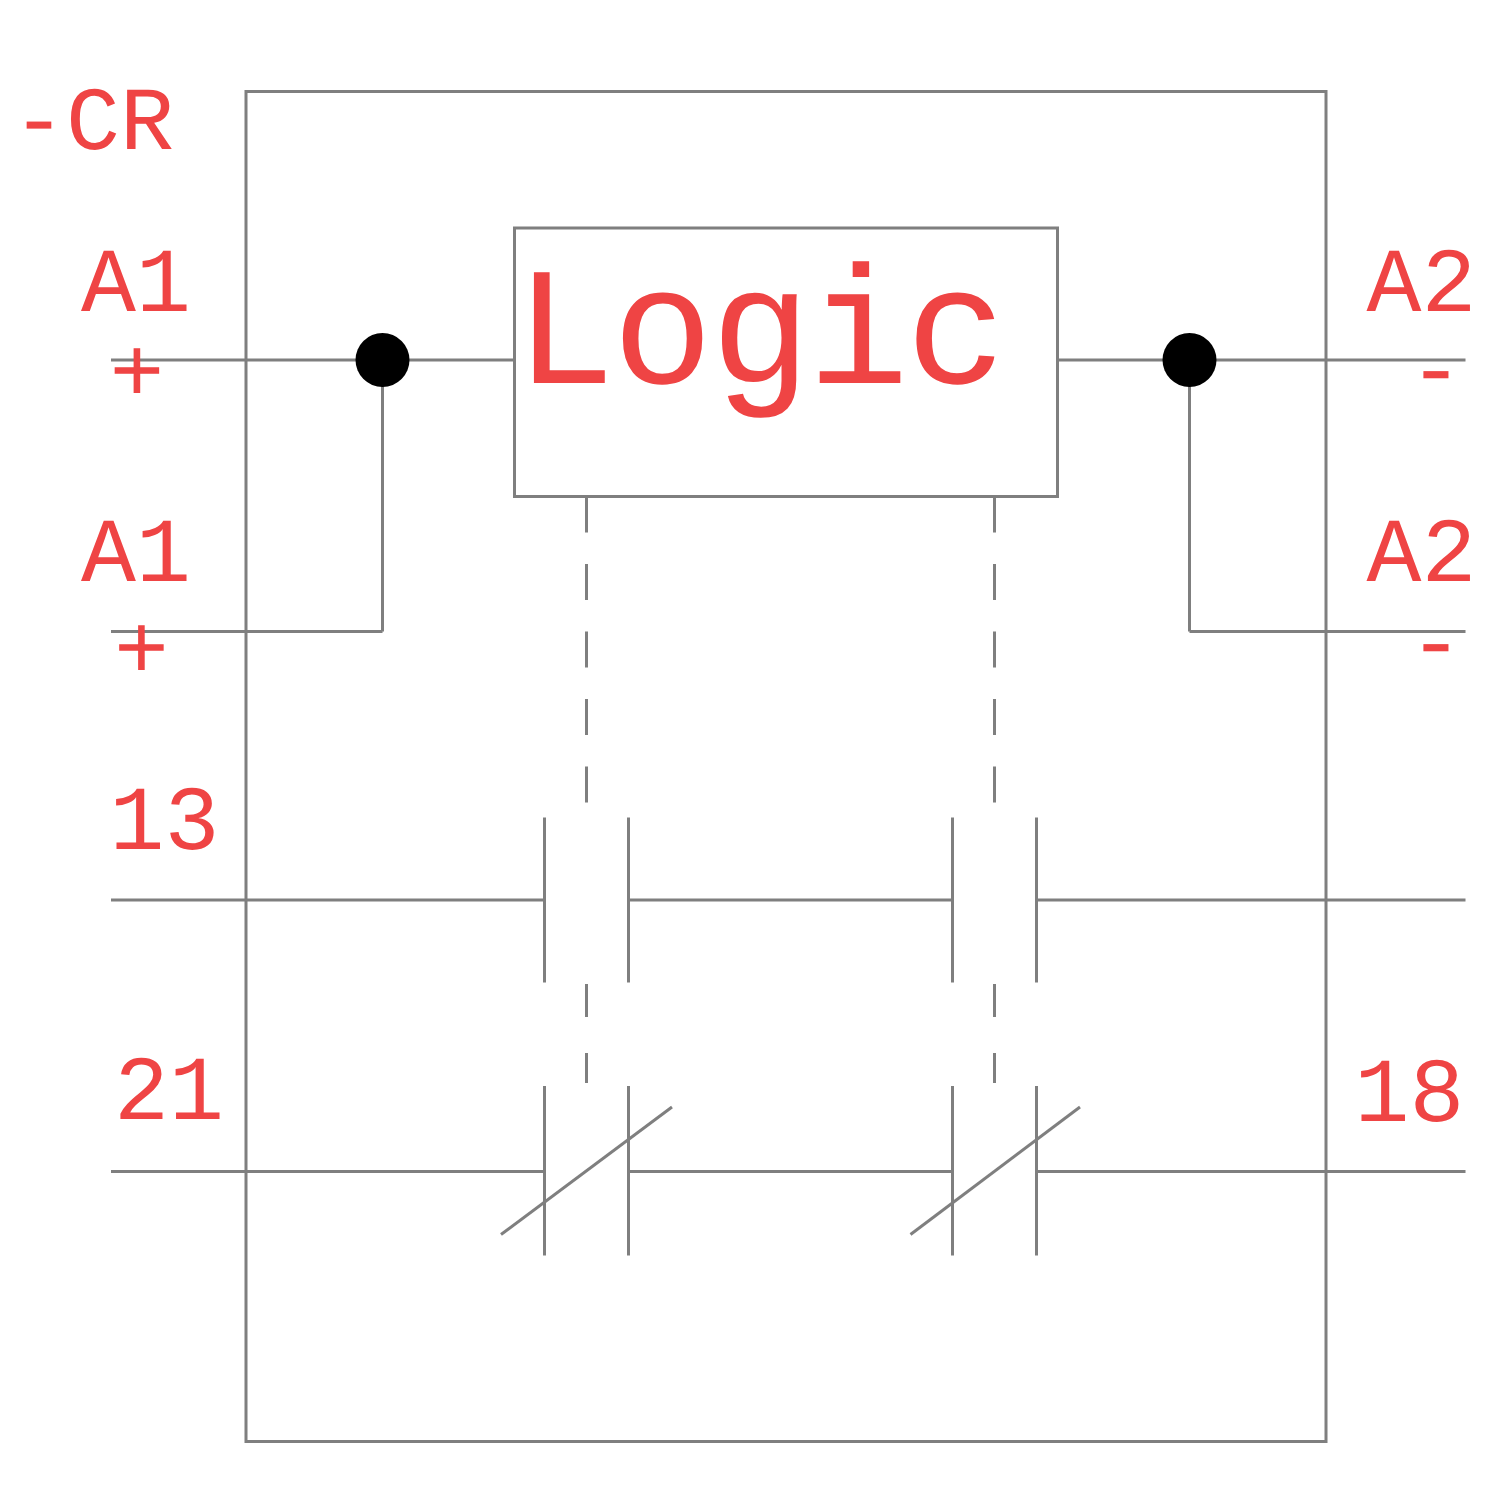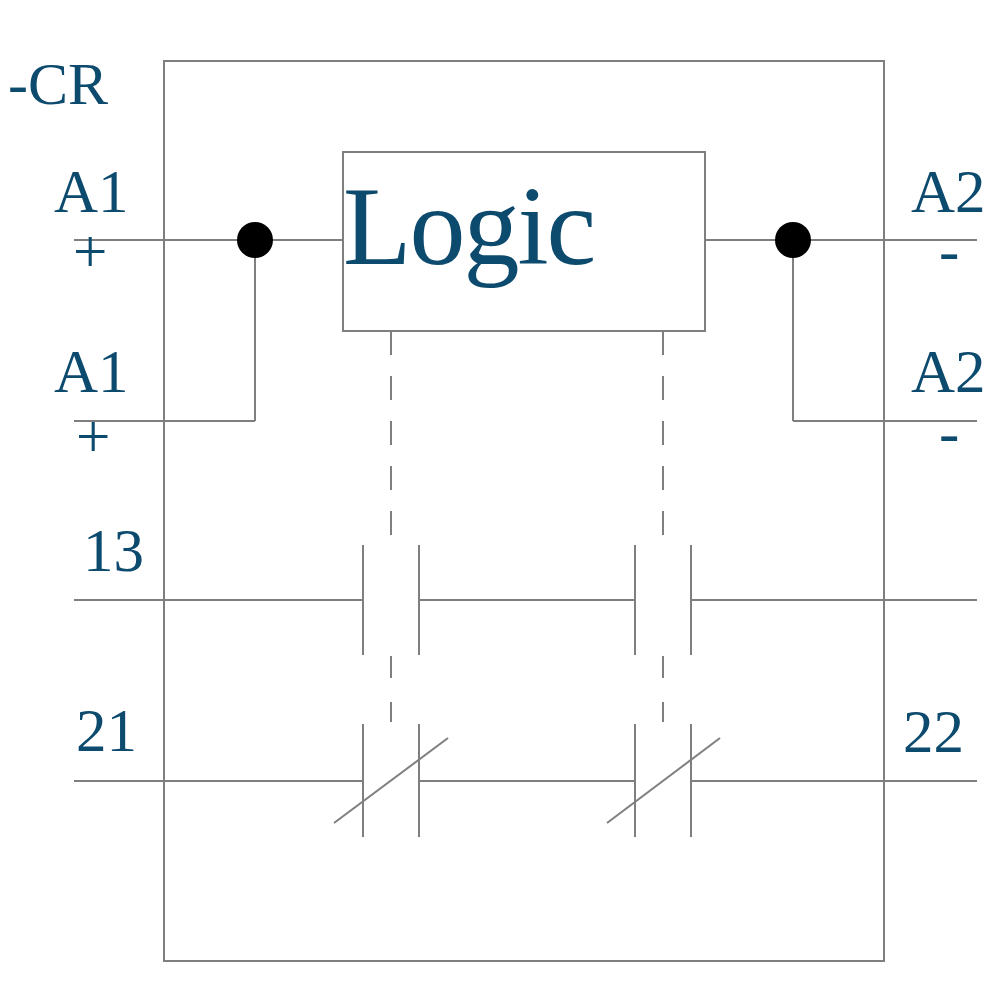--- a/index.html
+++ b/index.html
@@ -18,31 +18,31 @@
   }
   .stage svg {
     position: absolute;
     left: 0;
     top: 0;
   }
   .lbl {
     position: absolute;
     line-height: 1;
     white-space: nowrap;
-    color: #0c4a6e;
-    font-family: Liberation Serif, serif;
+    color: #ef4444;
+    font-family: Liberation Mono, monospace;
   }
   .term { font-size: 61px; }
   .tag  { left: 8px;  top: 54px;  font-size: 60px; }
 
   .a1-upper   { left: 54px;  top: 161px; }
   .plus-upper { left: 73px;  top: 221px; }
   .a1-lower   { left: 54px;  top: 341px; }
   .plus-lower { left: 76px;  top: 406px; }
-  .t13        { left: 83px;  top: 520px; }
+  .t13        { left: 73px;  top: 520px; }
   .t21        { left: 76px;  top: 700px; text-align: right; }
 
   .a2-upper    { left: 911px; top: 161px; }
   .minus-upper { left: 939px; top: 220px; }
   .a2-lower    { left: 911px; top: 341px; }
   .minus-lower { left: 939px; top: 402px; }
   .t14         { left: 905px; top: 521px; }
   .t22         { left: 903px; top: 701px; }
 
   .logic-label {
@@ -115,15 +115,15 @@
   <div class="lbl term a1-lower">A1</div>
   <div class="lbl term plus-lower">+</div>
 
   <div class="lbl term a2-upper">A2</div>
   <div class="lbl term minus-upper">-</div>
   <div class="lbl term a2-lower">A2</div>
   <div class="lbl term minus-lower">-</div>
 
   <div class="lbl term t13">13</div>
   <div class="lbl term t21">21</div>
-  <div class="lbl term t22">22</div>
+  <div class="lbl term t22">18</div>
 
 </div>
 
 </body></html>

